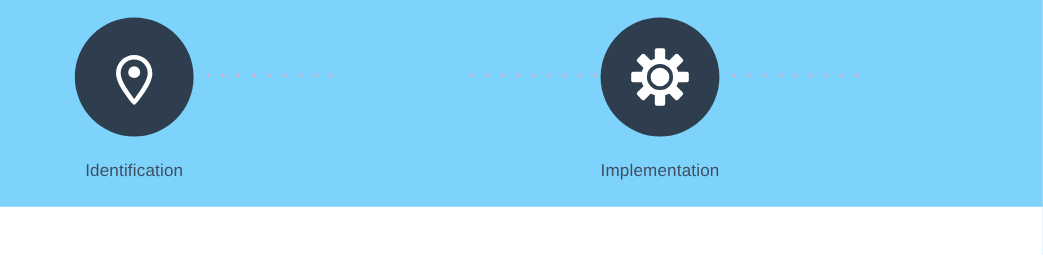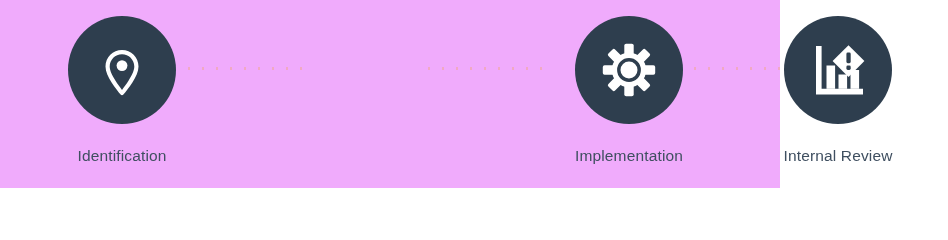--- a/index.html
+++ b/index.html
@@ -10,23 +10,23 @@
   body {
     width: 948px;
     height: 188px;
     overflow: hidden;
     font-family: "Liberation Sans", sans-serif;
     -webkit-font-smoothing: antialiased;
   }
 
   #process-flow {
     position: relative;
-    width: 780px;
+    width: 948px;
     height: 188px;
-    background: #f0abfc;
+    background: #7dd3fc;
   }
 
   
   .connector {
     position: absolute;
     top: 67px;
     height: 3px;
     background-image: radial-gradient(circle, #f0a9c2 0 1.2px, rgba(0,0,0,0) 1.4px);
     background-size: 14px 3px;
     background-repeat: repeat-x;
@@ -38,21 +38,21 @@
 
   
   .step {
     position: absolute;
     top: 16px;
     width: 190px;
     text-align: center;
   }
   .step.s1 { left: 27px; }
   .step.s2 { left: 267px; }
-  .step.s3 { left: 534px; }
+  .step.s3 { left: 505px; }
   .step.s4 { left: 743px; }
 
   .circle {
     width: 108px;
     height: 108px;
     border-radius: 50%;
     background: #2e3e4e;
     margin: 0 auto;
     display: flex;
     align-items: center;
@@ -116,37 +116,14 @@
             <circle cx="27" cy="27" r="17.2"></circle>
           </g>
           <circle cx="27" cy="27" r="10.2" fill="none" stroke="#2e3e4e" stroke-width="3.4"></circle>
           <circle cx="27" cy="27" r="4.6" fill="#ffffff"></circle>
         </svg>
       </span>
     </div>
     <div class="step-label">Implementation</div>
   </div>
 
-  <div class="step s4">
-    <div class="circle">
-      <span>
-        <svg width="54" height="54" viewBox="0 0 54 54" aria-hidden="true">
-          <g fill="#ffffff">
-
-            <path d="M5 3 h5.6 v42.8 H52 v5.6 H5 Z"></path>
-
-            <rect x="15.5" y="22.5" width="8.6" height="23.3"></rect>
-            <rect x="27.5" y="31.5" width="8.6" height="14.3"></rect>
-            <rect x="39.5" y="27.0" width="8.6" height="18.8"></rect>
-
-            <path d="M37.5 2.2 L53.4 18.1 L37.5 34 L21.6 18.1 Z"></path>
-          </g>
-          <g fill="#2e3e4e">
-            <rect x="35.4" y="9.6" width="4.3" height="10.6" rx="1.4"></rect>
-            <rect x="35.4" y="22.6" width="4.3" height="4.3" rx="1.4"></rect>
-          </g>
-        </svg>
-      </span>
-    </div>
-    <div class="step-label">Internal Review</div>
-  </div>
 
 </div>
 
 </body></html>

